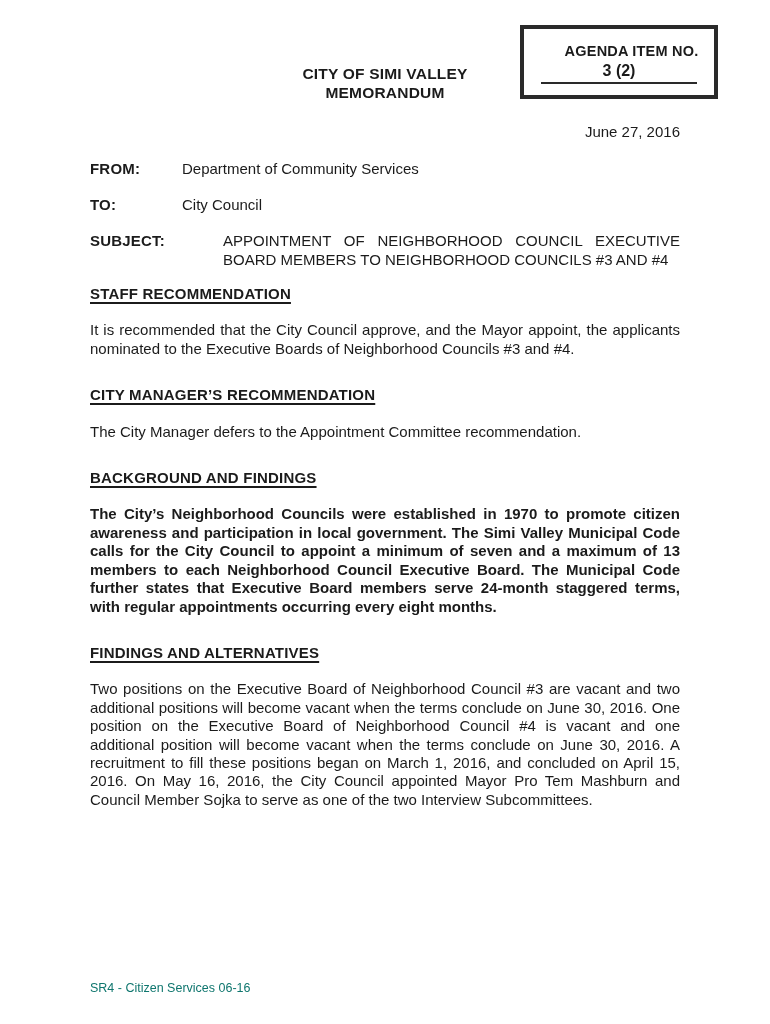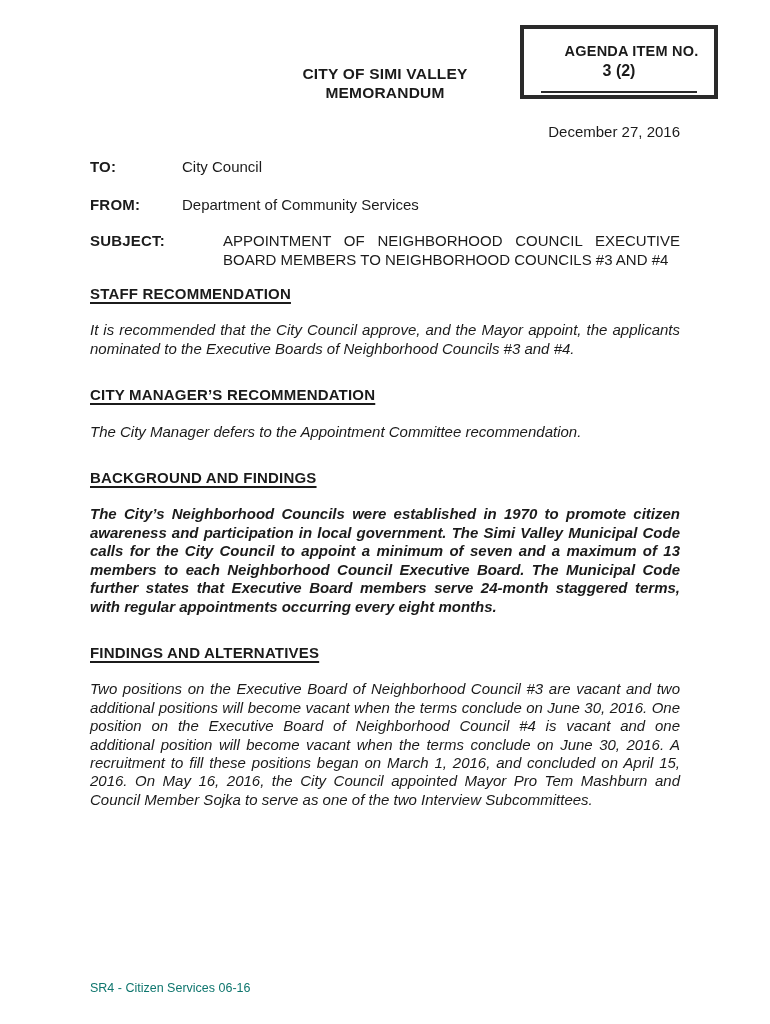--- a/index.html
+++ b/index.html
@@ -43,21 +43,21 @@
     letter-spacing: 0.2px;
     padding-left: 25px;
   }
   .agenda-value {
     display: inline-block;
     margin-top: 2px;
     font-weight: bold;
     font-size: 16px;
     width: 156px;
     border-bottom: 2px solid #2a2a2a;
-    padding-bottom: 10px;
+    padding-bottom: 1px;
   }
   
   .memo-header {
     margin: 0;
     padding-top: 64px;
     text-align: center;
     font-weight: bold;
     font-size: 15.5px;
     line-height: 19px;
     letter-spacing: 0.2px;
@@ -88,21 +88,20 @@
     font-weight: bold;
     text-decoration: underline;
     text-underline-offset: 3px;
     text-decoration-thickness: 1.5px;
     letter-spacing: 0.2px;
   }
   .section-heading.first { margin-top: 16px; }
   .section-body {
     margin: 18px 0 0 0;
     text-align: justify;
-    font-style: italic;
   }
   .section-body.bold { font-weight: bold; }
   
   .page-footer {
     position: absolute;
     left: 90px;
     top: 979px;
     font-size: 12.5px;
     color: #0f766e;
   }
@@ -117,30 +116,30 @@
     <div class="agenda-value">3 (2)</div>
   </div>
 
   <div class="content">
 
     <div class="memo-header">
       <div>CITY OF SIMI VALLEY</div>
       <div>MEMORANDUM</div>
     </div>
 
-    <div class="memo-date">December 27, 2016</div>
+    <div class="memo-date">June 27, 2016</div>
+
+    <div class="meta-row from">
+      <div class="meta-label">FROM:</div>
+      <div class="meta-value">Department of Community Services</div>
+    </div>
 
     <div class="meta-row to">
       <div class="meta-label">TO:</div>
       <div class="meta-value">City Council</div>
-    </div>
-
-    <div class="meta-row from">
-      <div class="meta-label">FROM:</div>
-      <div class="meta-value">Department of Community Services</div>
     </div>
 
     <div class="meta-row subject">
       <div class="meta-label">SUBJECT:</div>
       <div class="meta-value justified">APPOINTMENT OF NEIGHBORHOOD COUNCIL EXECUTIVE BOARD MEMBERS TO NEIGHBORHOOD COUNCILS #3 AND #4</div>
     </div>
 
     <div>
       <div class="section-heading first">STAFF RECOMMENDATION</div>
       <p class="section-body">It is recommended that the City Council approve, and the Mayor appoint, the applicants nominated to the Executive Boards of Neighborhood Councils #3 and #4.</p>

